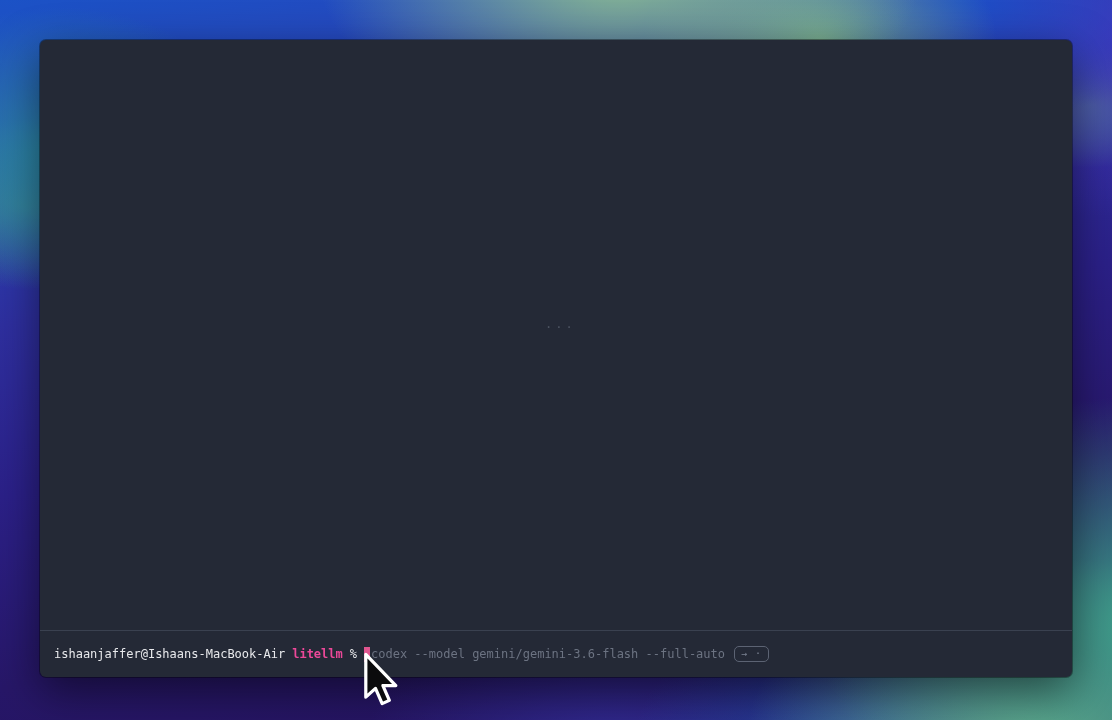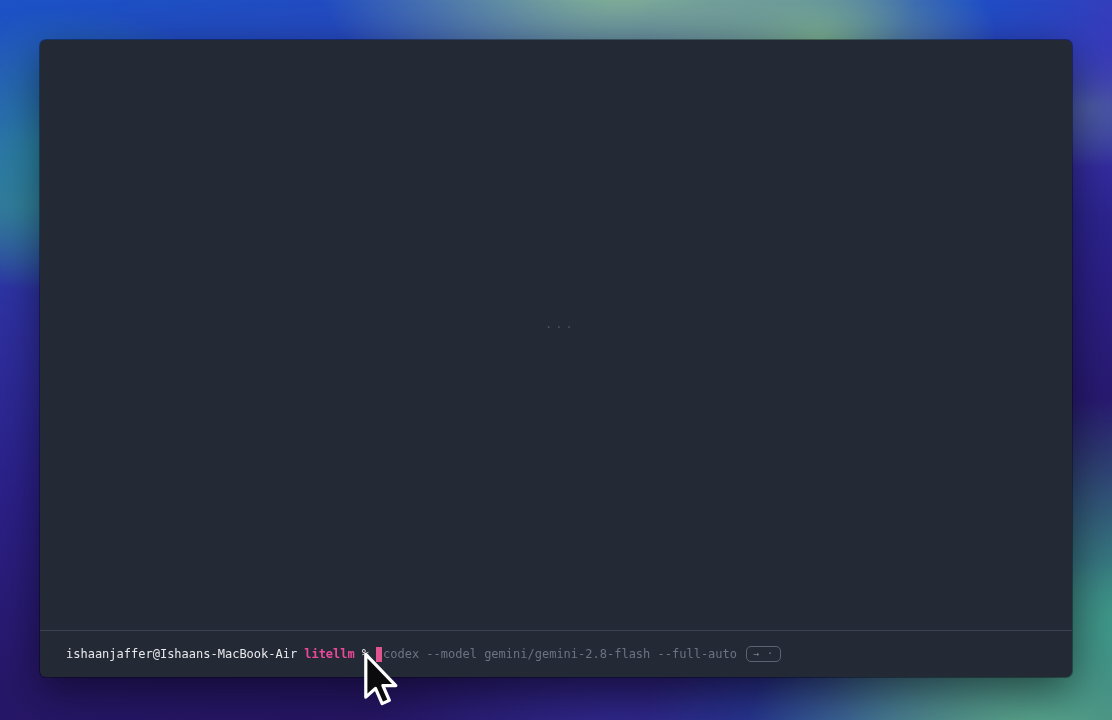--- a/index.html
+++ b/index.html
@@ -56,21 +56,21 @@
 
   
   .prompt-bar {
     position: absolute;
     left: 0; right: 0; bottom: 0;
     height: 46px;
     border-top: 1px solid #3a4150;
     border-radius: 0 0 6px 6px;
     display: flex;
     align-items: center;
-    padding: 0 26px;
+    padding: 0 14px;
     font-size: 12px;
     white-space: pre;
   }
 
   .user-host { color: #e8e9ec; margin-right: 7px; }
   .dir       { color: #ec4899; font-weight: bold; margin-right: 7px; }
   .sym       { color: #e8e9ec; margin-right: 7px; }
 
   .cursor-block {
     display: inline-block;
@@ -111,21 +111,21 @@
 
     <div class="terminal-body">
       <span class="loading-dots">···</span>
     </div>
 
     <div class="prompt-bar">
       <span class="user-host">ishaanjaffer@Ishaans-MacBook-Air</span>
       <span class="dir">litellm</span>
       <span class="sym">%</span>
       <span class="cursor-block"></span>
-      <span class="suggestion">codex --model gemini/gemini-2.8-flash --full-auto</span>
+      <span class="suggestion">codex --model gemini/gemini-3.6-flash --full-auto</span>
       <span class="hint-badge">→ ·</span>
     </div>
 
   </div>
 
   <svg class="mouse-cursor" viewBox="0 0 20 32" xmlns="http://www.w3.org/2000/svg">
     <path d="M2,2 L2,24.5 L7.1,19.9 L10.6,27.9 L14.4,26.2 L11,18.4 L17.8,18.4 Z" fill="#0b0b0d" stroke="#ffffff" stroke-width="1.7" stroke-linejoin="round"></path>
   </svg>
 
 </div>

